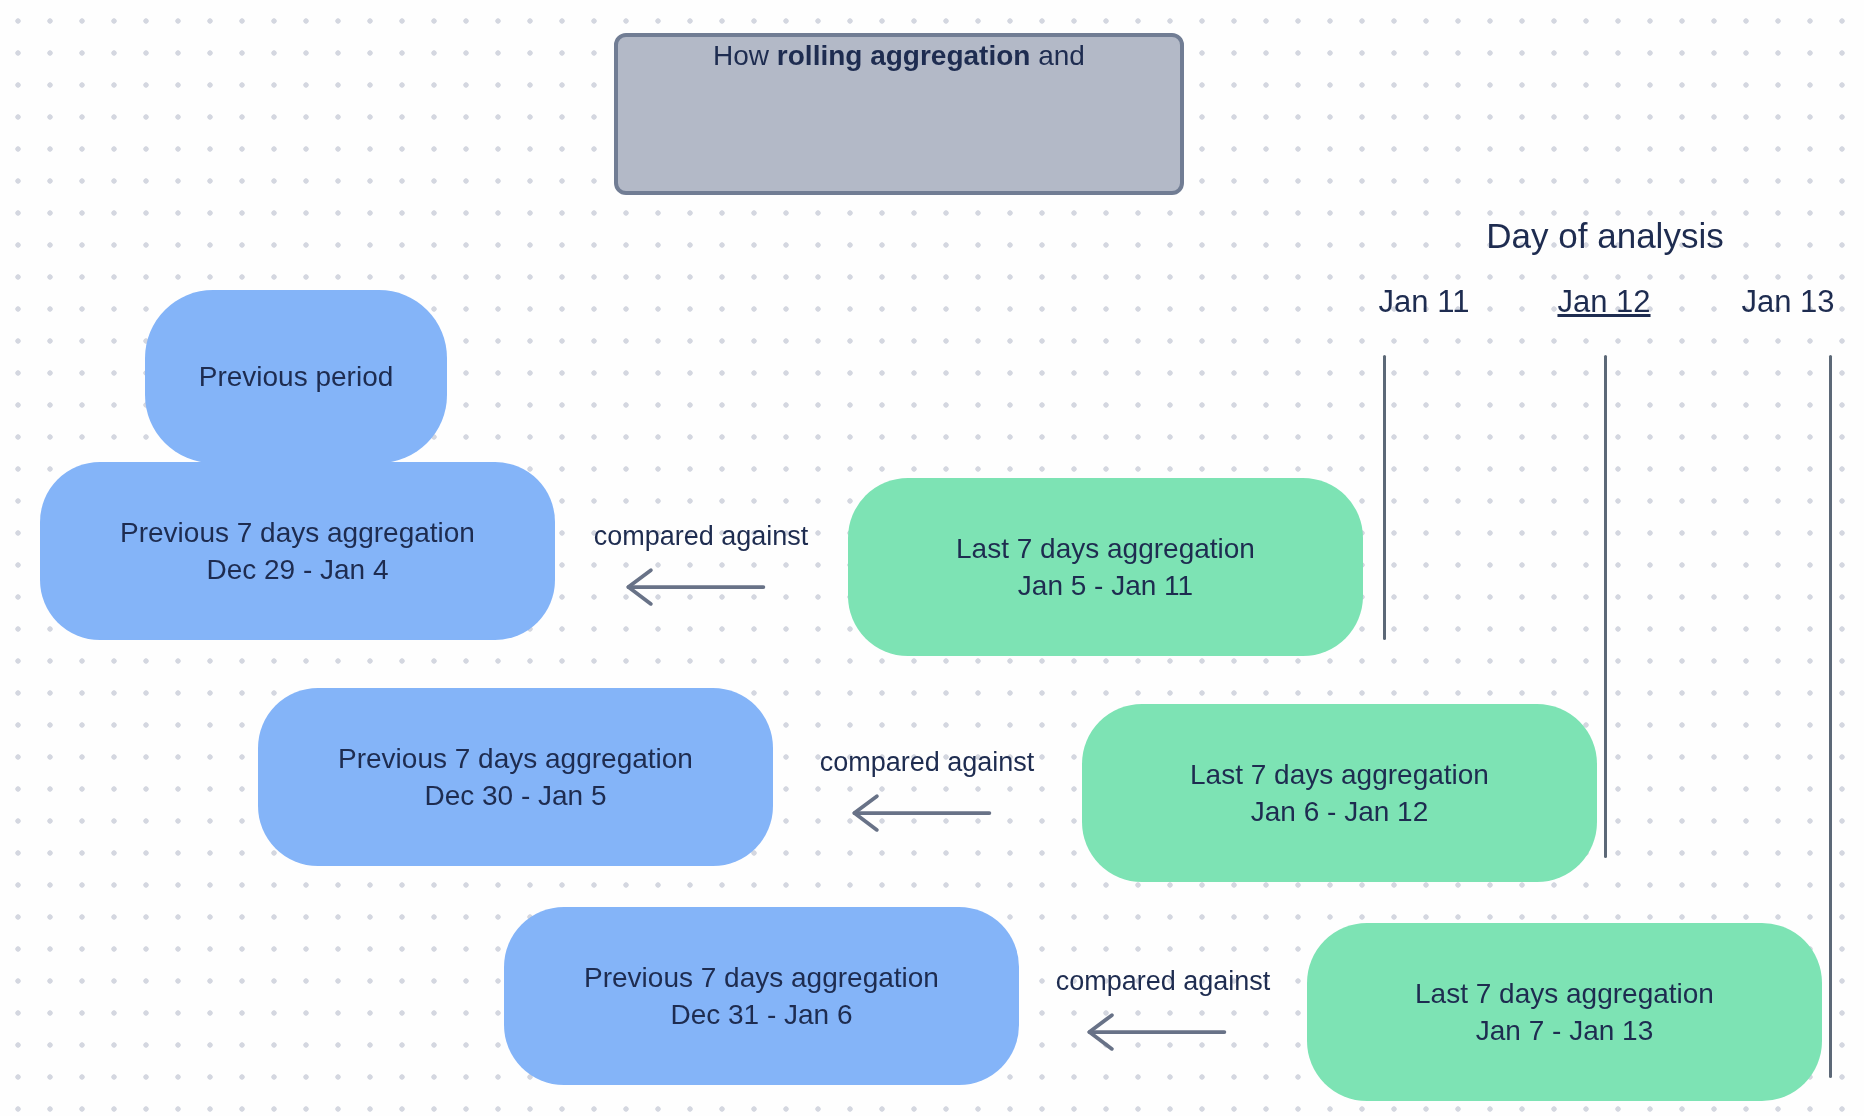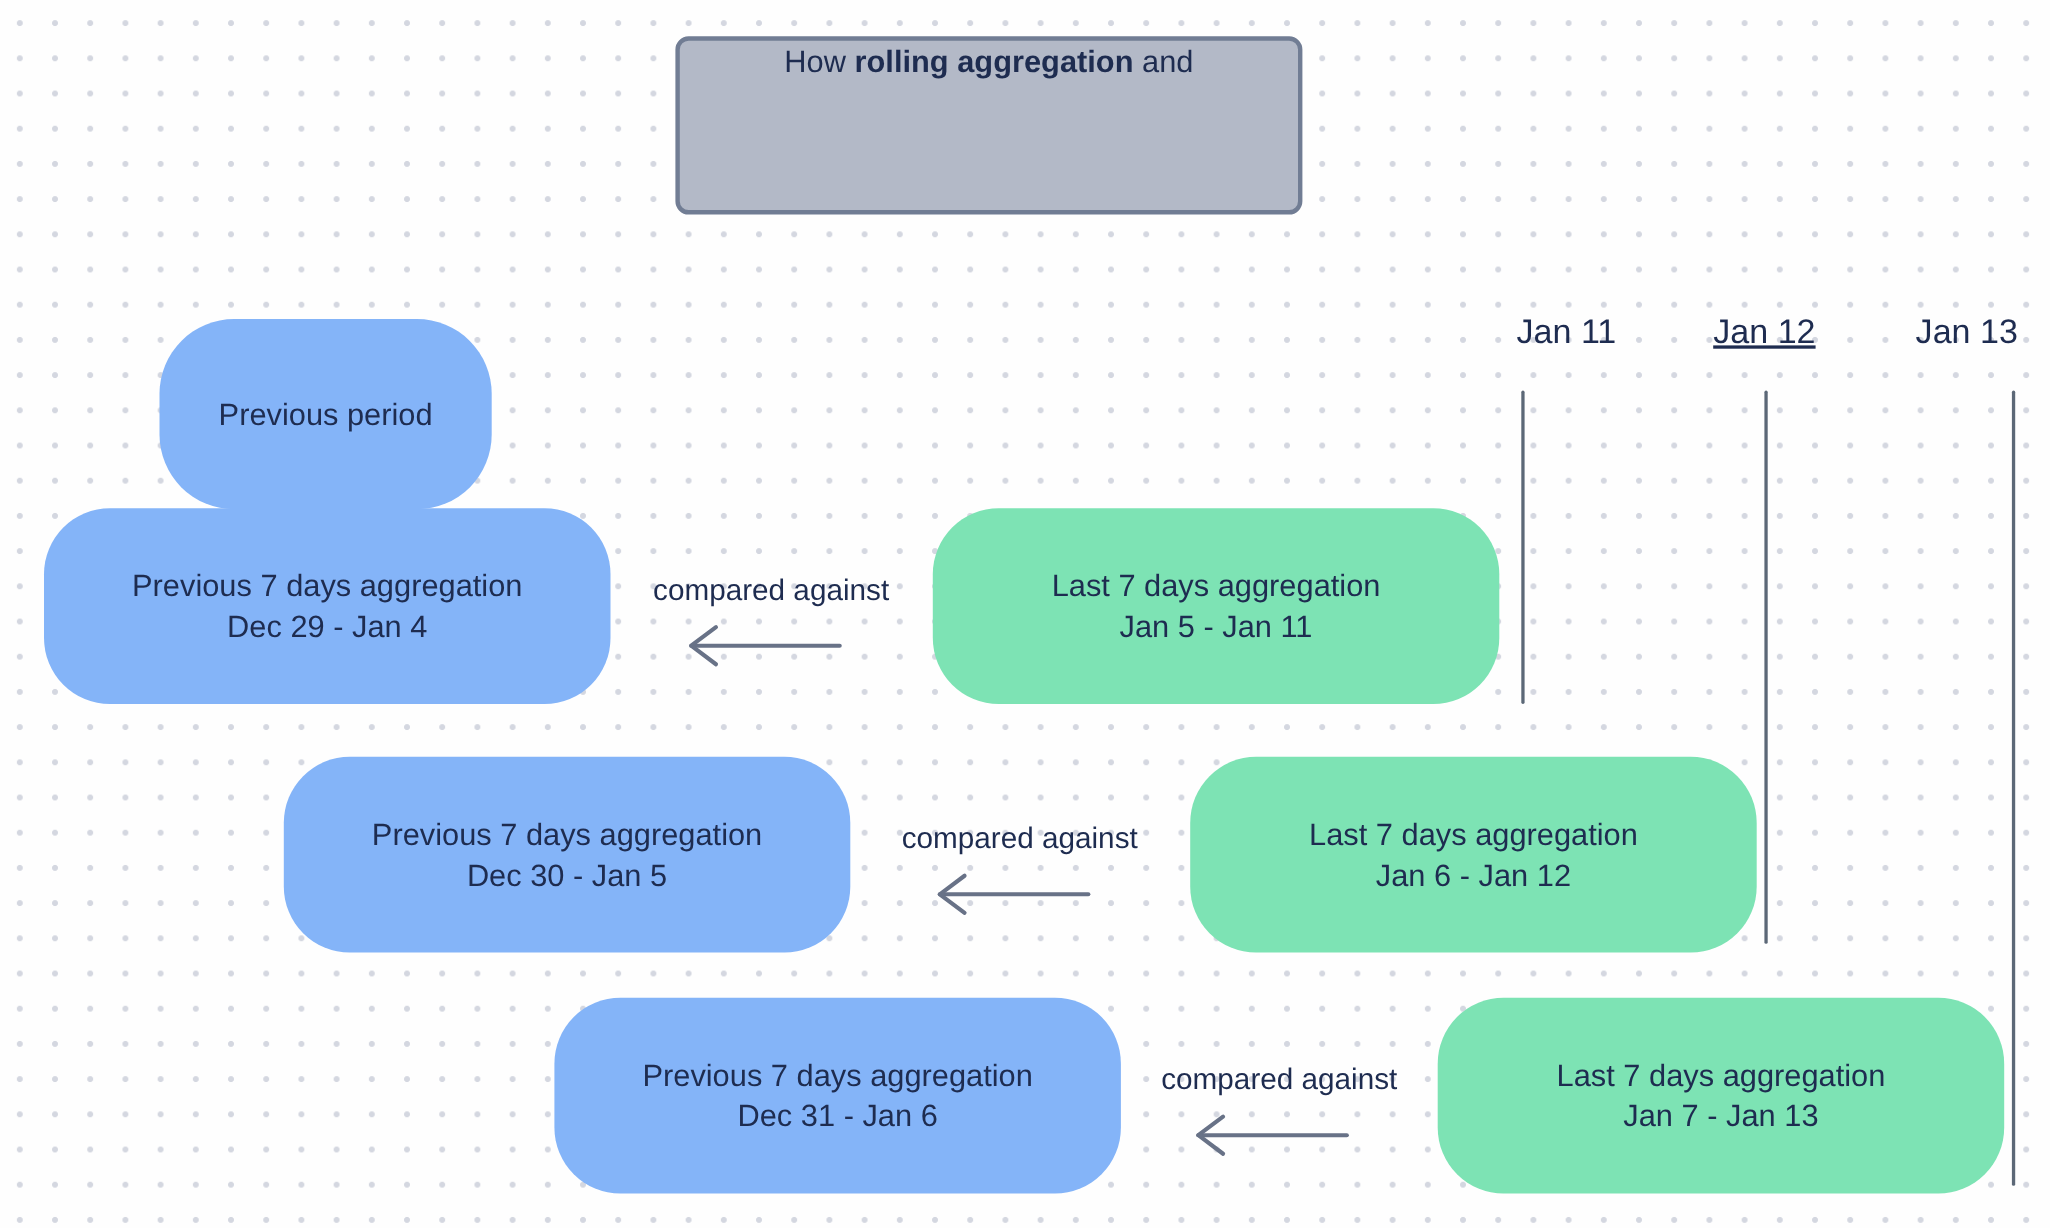--- a/index.html
+++ b/index.html
@@ -55,21 +55,21 @@
     font-size:28px;
   }
 
   
   .node{
     position:absolute; width:515px; height:178px; border-radius:60px;
     display:flex; flex-direction:column; align-items:center; justify-content:center;
     font-size:28px; line-height:37px; text-align:center;
   }
   .node.blue{background:var(--blue,#84b4f8);}
-  .node.green{background:var(--green,#7de3b4);}
+  .node.green{background:var(--green,#7de3b4);margin-top:16px;}
   .pos-blue0{left:40px;  top:462px;}
   .pos-blue1{left:258px; top:688px;}
   .pos-blue2{left:504px; top:907px;}
   .pos-green0{left:848px;  top:462px;}
   .pos-green1{left:1082px; top:688px;}
   .pos-green2{left:1307px; top:907px;}
 
   
   .compare-label{
     position:absolute; width:300px; text-align:center; font-size:27px; line-height:32px;
@@ -85,20 +85,21 @@
 </style>
 </head>
 <body>
 
 <div class="canvas">
 
   <div class="title-box">
     <div class="title-line"><span>How </span><b>rolling aggregation</b><span> and</span></div>
   </div>
 
+  <div class="doa-label">Day of analysis</div>
   <div class="date date1">Jan 11</div>
   <div class="date date2">Jan 12</div>
   <div class="date date3">Jan 13</div>
 
   <div class="vline vline1"></div>
   <div class="vline vline2"></div>
   <div class="vline vline3"></div>
 
   <div class="pill">
     <span>Previous period</span>

